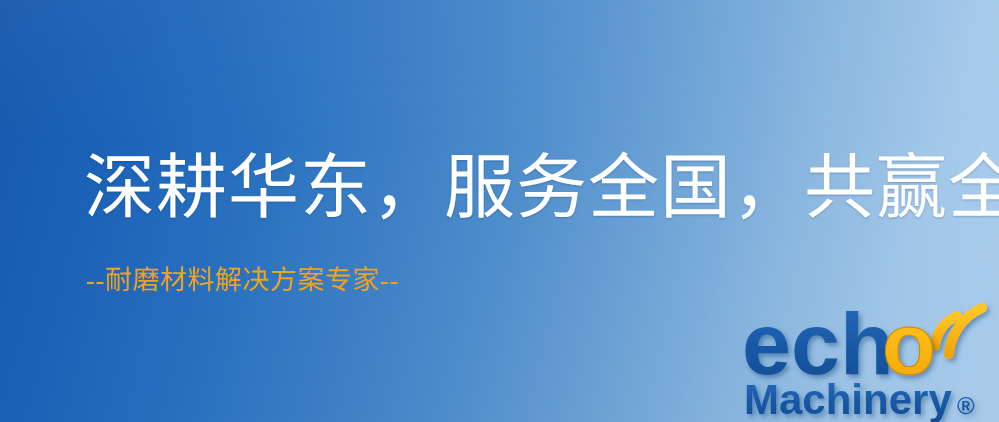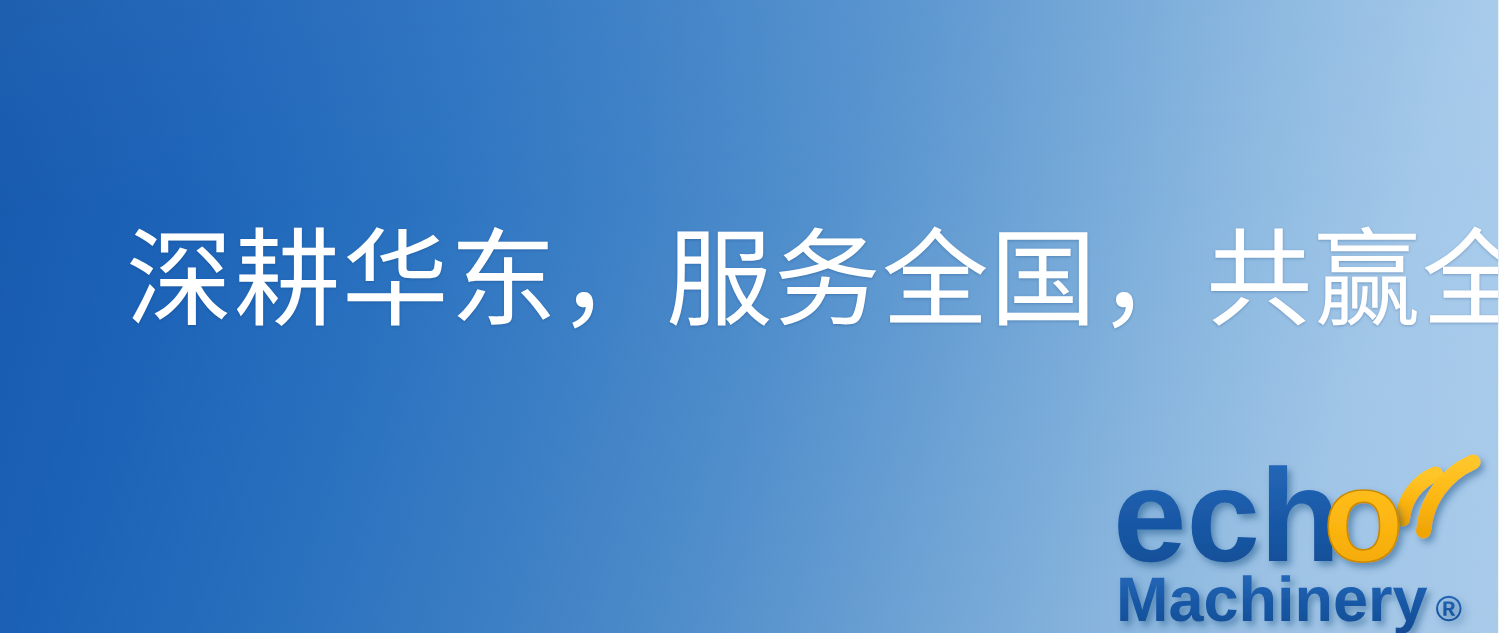--- a/index.html
+++ b/index.html
@@ -84,20 +84,21 @@
   }
   .logo svg { display: block; width: 100%; height: 100%; }
 </style>
 </head>
 <body>
 
 <div class="banner">
 
   <h1 class="headline">深耕华东，服务全国，共赢全球</h1>
 
+  <p class="subtitle">--耐磨材料解决方案专家--</p>
 
   <div class="logo">
     <svg viewBox="0 0 257 126" xmlns="http://www.w3.org/2000/svg" aria-hidden="true">
       <defs>
         <linearGradient id="blueFill" x1="0" y1="0" x2="0" y2="1">
           <stop offset="0%" stop-color="#2a6dbe"></stop>
           <stop offset="48%" stop-color="#1a5aa8"></stop>
           <stop offset="100%" stop-color="#124a92"></stop>
         </linearGradient>
         <linearGradient id="yellowFill" x1="0" y1="0" x2="0" y2="1">

